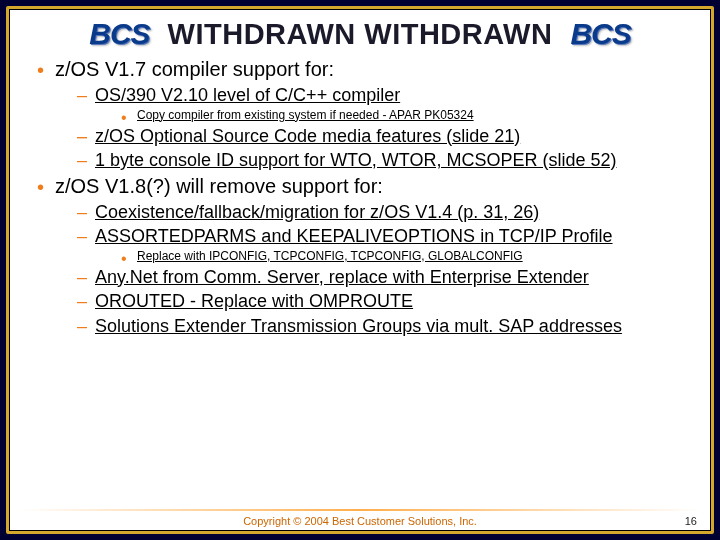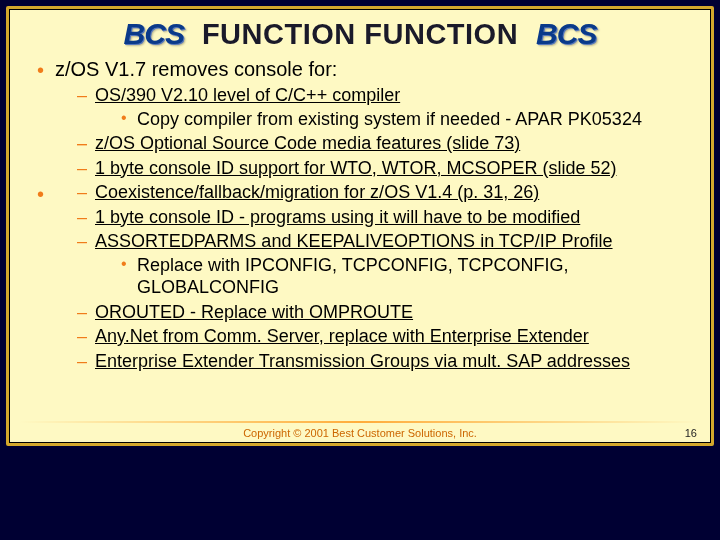--- a/index.html
+++ b/index.html
@@ -5,22 +5,22 @@
   * { margin: 0; padding: 0; box-sizing: border-box; }
   body {
     width: 720px; height: 540px;
     background: #000033;
     font-family: Arial, Helvetica, sans-serif;
     overflow: hidden;
   }
   .slide {
     position: absolute;
     top: 6px; left: 6px;
-    width: 708px; height: 440px;
-    background: #fef9c3;
+    width: 708px; height: 528px;
+    background: #ffffff;
     border: 3px solid #d4a82c;
     border-radius: 2px;
     box-shadow: 0 0 0 1px #000 inset;
   }
   .header {
     display: flex;
     align-items: center;
     justify-content: center;
     gap: 18px;
     padding: 8px 10px 4px 10px;
@@ -75,24 +75,25 @@
   .lvl2 > li::before {
     content: "–";
     position: absolute;
     left: 0; top: 0;
     color: #f07c1a;
     font-size: 18px;
   }
 
   .lvl3 { margin-left: 26px; }
   .lvl3 > li {
-    font-size: 18px;
+    font-size: 12px;
     margin: 1px 0;
     padding-left: 16px;
     position: relative;
+    text-decoration: underline;
   }
   .lvl3 > li::before {
     content: "•";
     position: absolute;
     left: 0; top: 0;
     color: #f07c1a;
     font-size: 16px;
   }
 
   .u { text-decoration: underline; text-align: center; }
@@ -117,52 +118,51 @@
     background: linear-gradient(90deg, rgba(255,140,0,0) 0%, rgba(255,140,0,.7) 50%, rgba(255,140,0,0) 100%);
   }
 </style>
 </head>
 <body>
 
 <div class="slide">
 
   <div class="header">
     <span class="logo">BCS</span>
-    <span class="title">FUNCTION FUNCTION</span>
+    <span class="title">WITHDRAWN WITHDRAWN</span>
     <span class="logo">BCS</span>
   </div>
 
   <div class="content">
     <ul class="lvl1">
-      <li><span>z/OS V1.7 removes console for:</span>
+      <li><span>z/OS V1.7 compiler support for:</span>
         <ul class="lvl2">
           <li><span class="u">OS/390 V2.10 level of C/C++ compiler</span>
             <ul class="lvl3">
               <li>Copy compiler from existing system if needed - APAR PK05324</li>
             </ul>
           </li>
           <li>
           </li>
-          <li><span class="u">z/OS Optional Source Code media features (slide 73)</span></li>
+          <li><span class="u">z/OS Optional Source Code media features (slide 21)</span></li>
           <li><span class="u">1 byte console ID support for WTO, WTOR, MCSOPER (slide 52)</span></li>
         </ul>
       </li>
-      <li>
+      <li><span>z/OS V1.8(?) will remove support for:</span>
         <ul class="lvl2">
           <li><span class="u">Coexistence/fallback/migration for z/OS V1.4 (p. 31, 26)</span></li>
-          <li><span class="u">1 byte console ID - programs using it will have to be modified</span></li>
           <li><span class="u">ASSORTEDPARMS and KEEPALIVEOPTIONS in TCP/IP Profile</span>
             <ul class="lvl3">
               <li>Replace with IPCONFIG, TCPCONFIG, TCPCONFIG, GLOBALCONFIG</li>
             </ul>
           </li>
+          <li><span class="u">Any.Net from Comm. Server, replace with Enterprise Extender</span></li>
           <li><span class="u">OROUTED - Replace with OMPROUTE</span></li>
-          <li><span class="u">Any.Net from Comm. Server, replace with Enterprise Extender</span></li>
-          <li><span class="u">Enterprise Extender Transmission Groups via mult. SAP addresses</span></li>
+          <li><span class="u">Solutions Extender Transmission Groups via mult. SAP addresses</span></li>
         </ul>
       </li>
     </ul>
   </div>
 
   <div class="divline"></div>
-  <div class="footer">Copyright © 2001 Best Customer Solutions, Inc.</div>
+  <div class="footer">Copyright © 2004 Best Customer Solutions, Inc.</div>
   <div class="pagenum">16</div>
 </div>
 
 </body></html>

